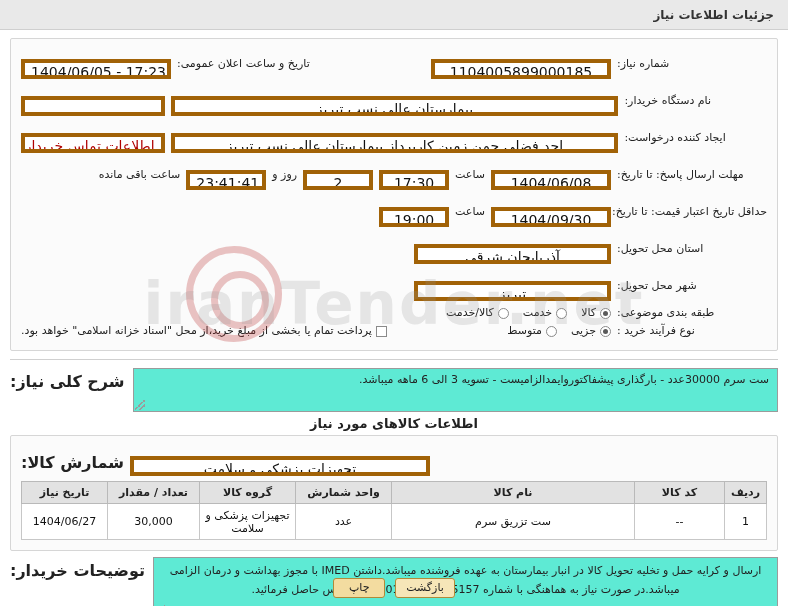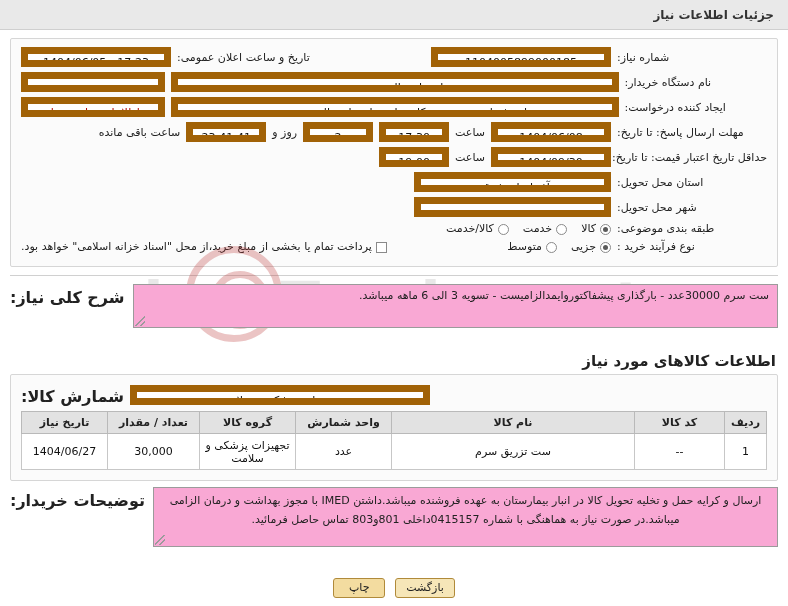--- a/index.html
+++ b/index.html
@@ -46,30 +46,31 @@
     gap: 6px;
   }
   .lbl {
     text-align: left;
     font-size: 11px;
     color: #222;
     white-space: nowrap;
   }
   .lbl-wide { width: 150px; }
   .fld {
-    border: 7px solid #a16207;
+    border: 4px solid #a16207;
     background: #ffffff;
     height: 20px;
     line-height: 18px;
     padding: 0 6px;
-    font-size: 11px;
+    font-size: 14px;
     color: #111;
     text-align: center;
     overflow: hidden;
     white-space: nowrap;
+    margin-top: 12px;
   }
   .fld.ltr { direction: ltr; }
   .fld.link { color: #b00000; }
   .fld.empty { color: transparent; }
 
   
   .w-180 { width: 180px; }
   .w-150 { width: 150px; }
   .w-120 { width: 120px; }
   .w-80  { width: 80px; }
@@ -100,40 +101,40 @@
   }
   .chk {
     width: 11px; height: 11px;
     border: 1px solid #8a8a8a;
     background: #fff;
     display: inline-block;
   }
 
   
   .sec-head {
-    text-align: right;
-    font-weight: bold;
-    font-size: 15px;
-    margin: 24px 12px 2px 12px;
+    text-align: center;
+    font-weight: bold;
+    font-size: 13px;
+    margin: 4px 12px 2px 12px;
   }
   .desc-wrap {
     margin: 0 10px;
     display: flex;
     align-items: flex-start;
     gap: 8px;
   }
   .desc-label {
     font-weight: bold;
     font-size: 16px;
     padding-top: 4px;
     white-space: nowrap;
   }
   .textarea {
     border: 1px solid #9b9b9b;
-    background: #f9a8d4;
+    background: #5eead4;
     width: 100%;
     height: 44px;
     padding: 4px 8px;
     font-size: 11px;
     text-align: right;
     position: relative;
   }
   .textarea::after {
     content: "";
     position: absolute;
@@ -259,21 +260,21 @@
 
     <div class="row">
       <span class="lbl lbl-wide">نام دستگاه خریدار:</span>
       <span class="fld w-470">بیمارستان عالی نسب تبریز</span>
       <span class="fld w-150 empty">.</span>
     </div>
 
     <div class="row">
       <span class="lbl lbl-wide">ایجاد کننده درخواست:</span>
       <span class="fld w-470">احد فضلی چمن زمین کارپرداز  بیمارستان عالی نسب تبریز</span>
-      <span class="fld w-150 link">اطلاعات تماس تعداد</span>
+      <span class="fld w-150 link">اطلاعات تماس خریدار</span>
     </div>
 
     <div class="row">
       <span class="lbl lbl-wide">مهلت ارسال پاسخ: تا تاریخ:</span>
       <span class="fld w-120 ltr">1404/06/08</span>
       <span class="smalltext">ساعت</span>
       <span class="fld w-70 ltr">17:30</span>
       <span class="fld w-70 ltr">2</span>
       <span class="smalltext">روز و</span>
       <span class="fld w-80 ltr">23:41:41</span>

